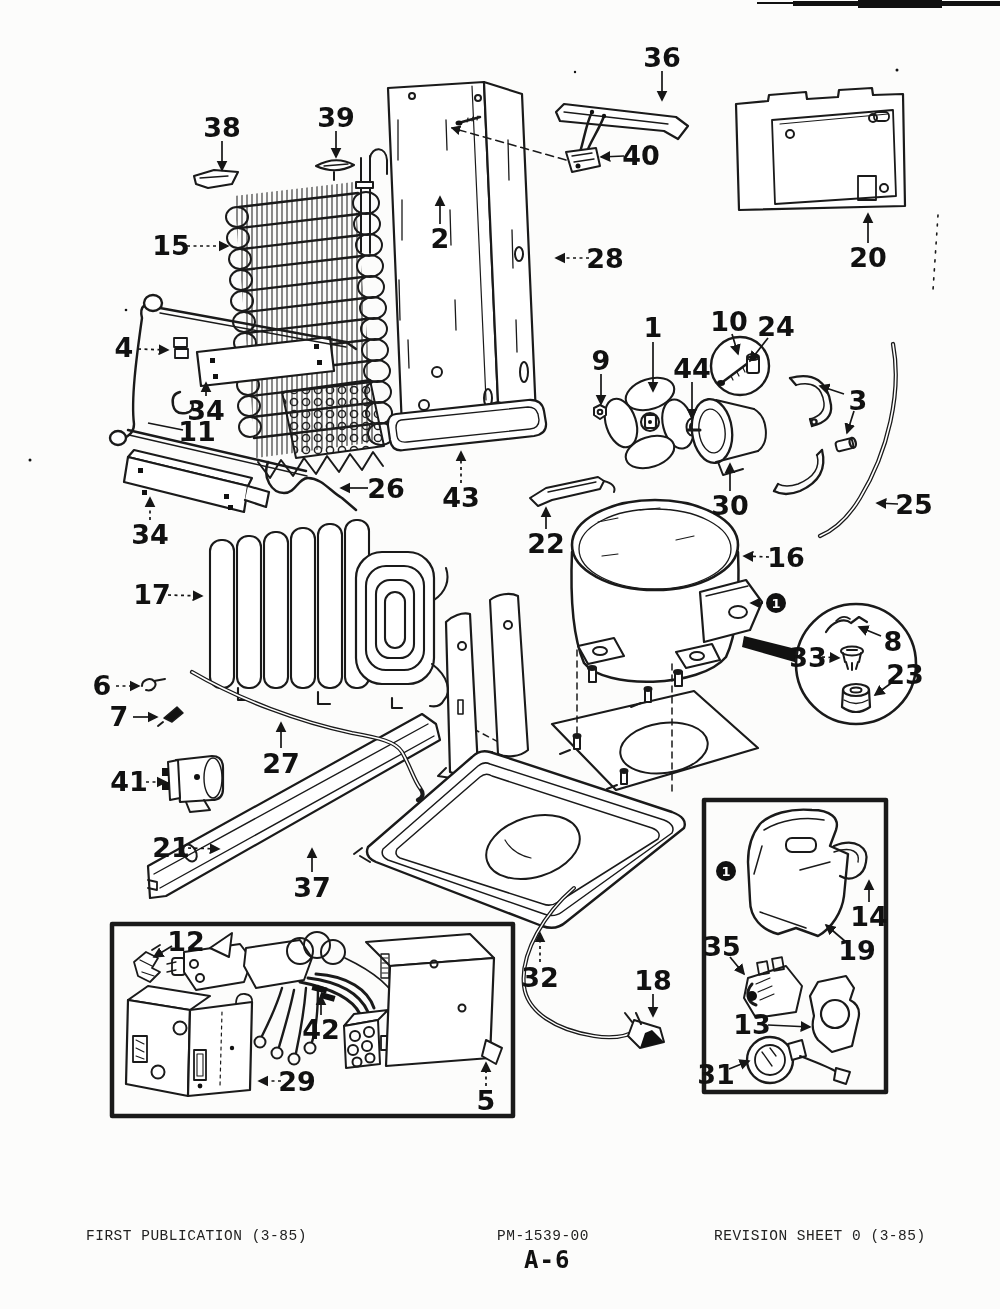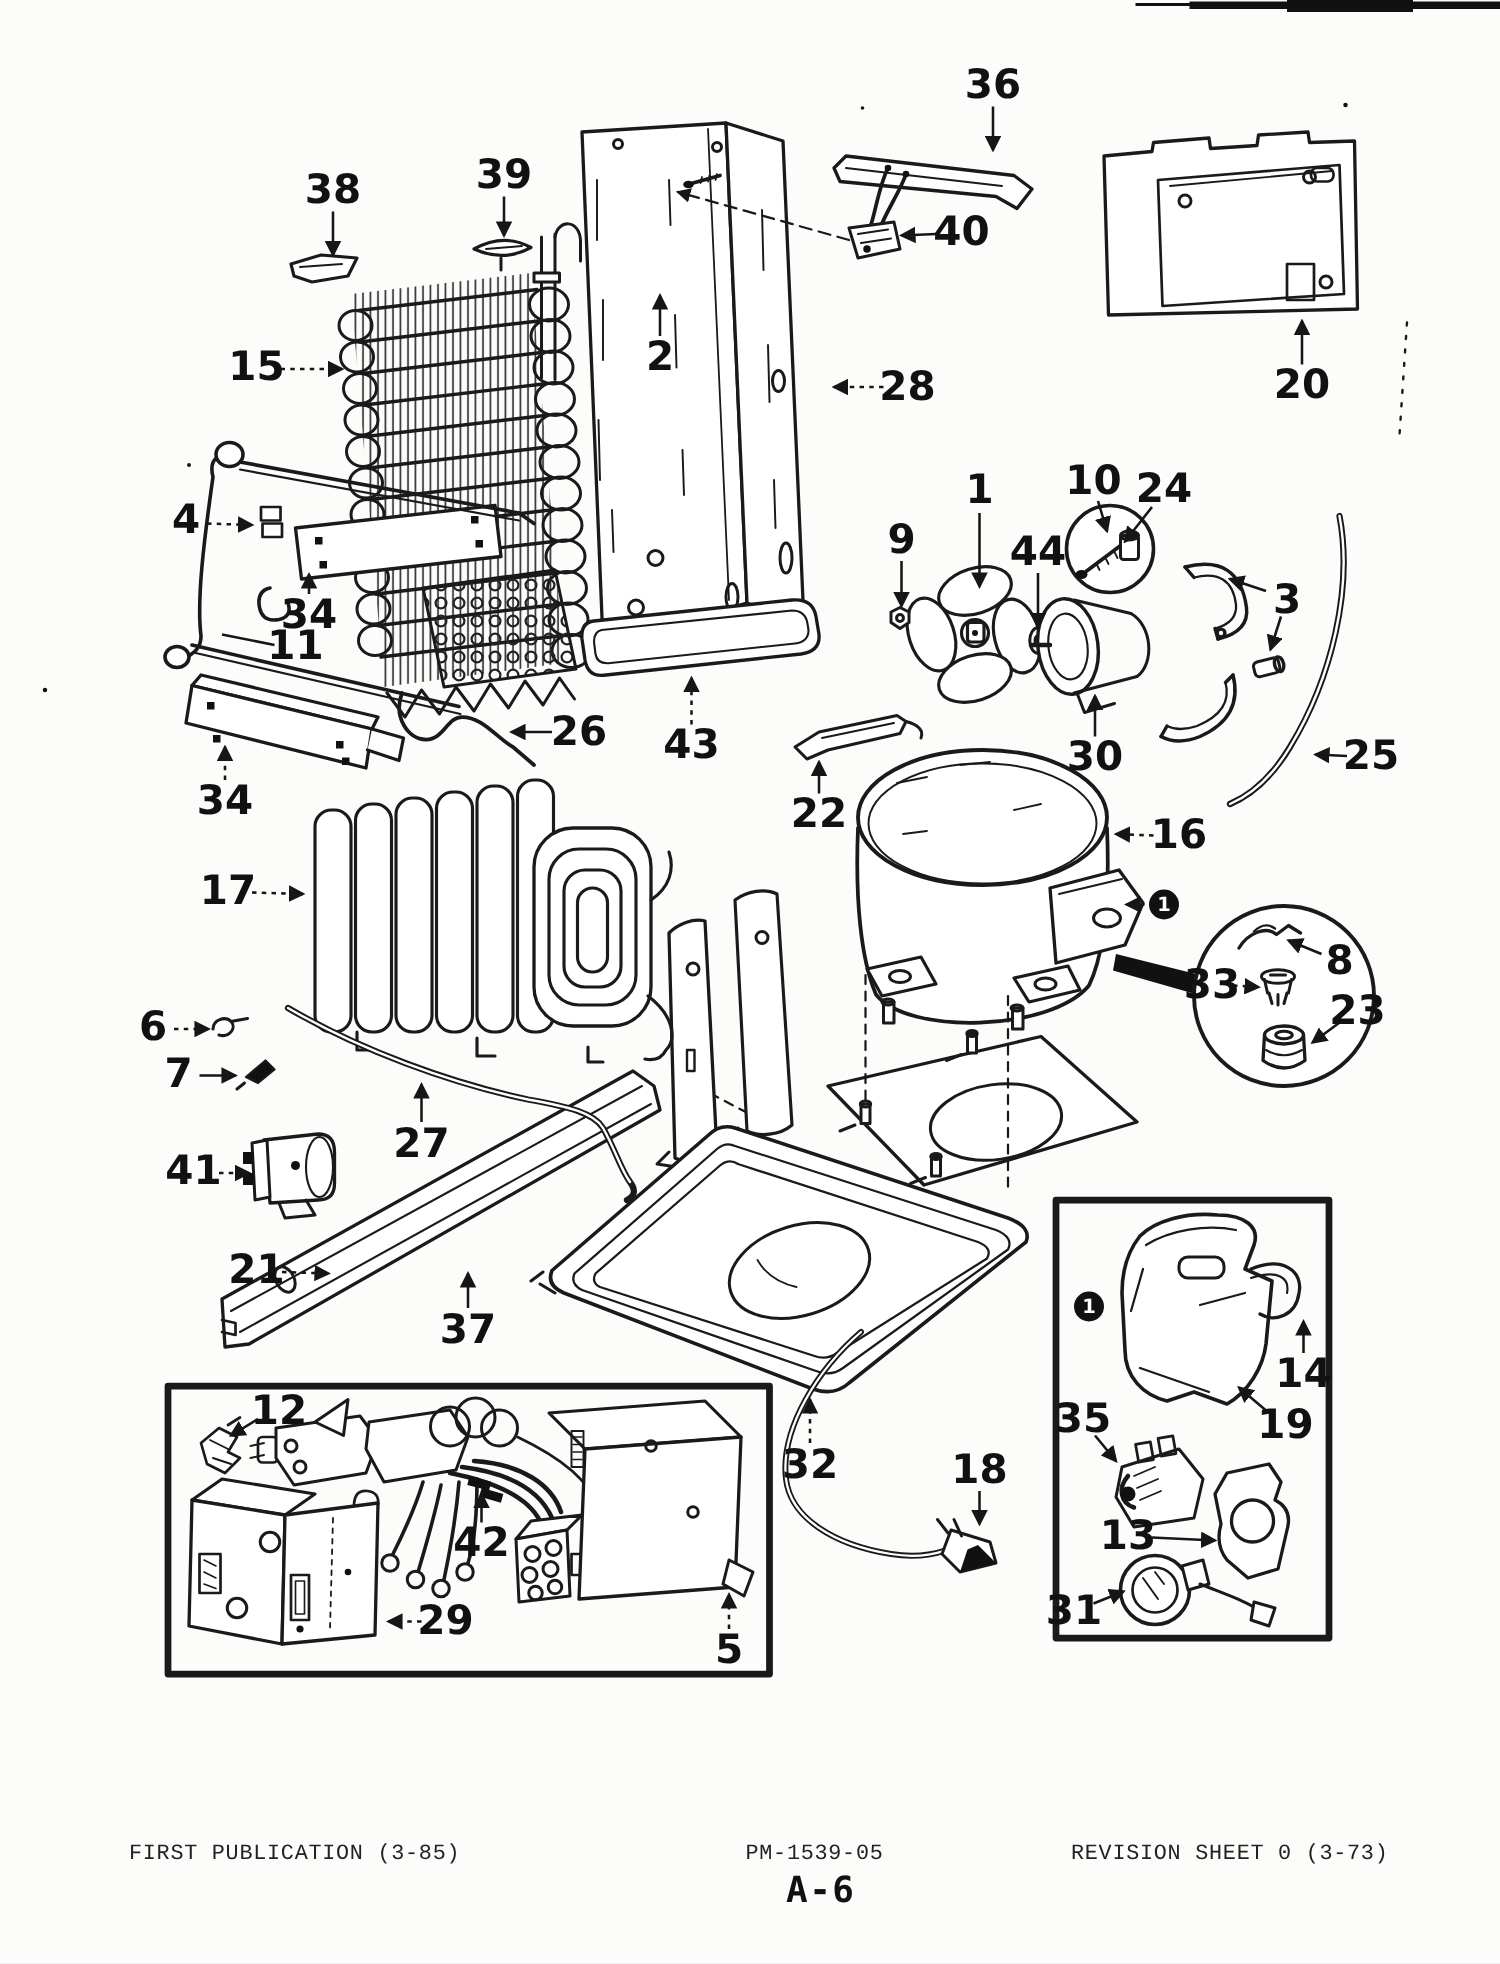--- a/index.html
+++ b/index.html
@@ -600,17 +600,17 @@
         <text x="716" y="1074" class="callout" text-anchor="middle" dominant-baseline="central">31</text>
         <line x1="763" y1="603" x2="751" y2="603" class="callout-arrow" marker-end="url(#ah)"></line>
         <circle cx="776" cy="603" r="10" fill="#111"></circle>
         <text x="776" y="603.5" class="marker-num" text-anchor="middle" dominant-baseline="central">1</text>
         <circle cx="726" cy="871" r="10" fill="#111"></circle>
         <text x="726" y="871.5" class="marker-num" text-anchor="middle" dominant-baseline="central">1</text>
       </g>
 </svg>
 
 <div class="footer-text" style="left:86px;top:1228px">FIRST PUBLICATION (3-85)</div>
-<div class="footer-text" style="left:497px;top:1228px">PM-1539-05</div>
-<div class="footer-text" style="left:714px;top:1228px">REVISION SHEET 0 (3-73)</div>
+<div class="footer-text" style="left:497px;top:1228px">PM-1539-00</div>
+<div class="footer-text" style="left:714px;top:1228px">REVISION SHEET 0 (3-85)</div>
 <div class="page-num" style="left:524px;top:1246px">A-6</div>
 
 </div>
 
 </body></html>

